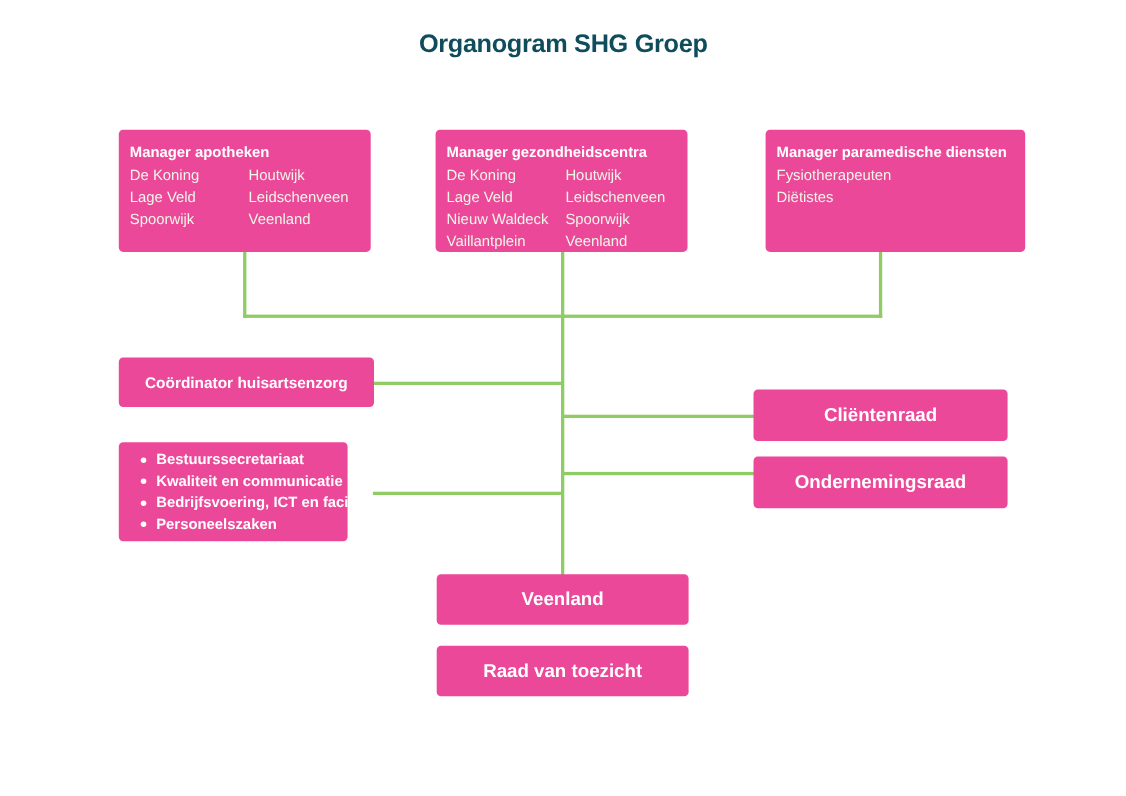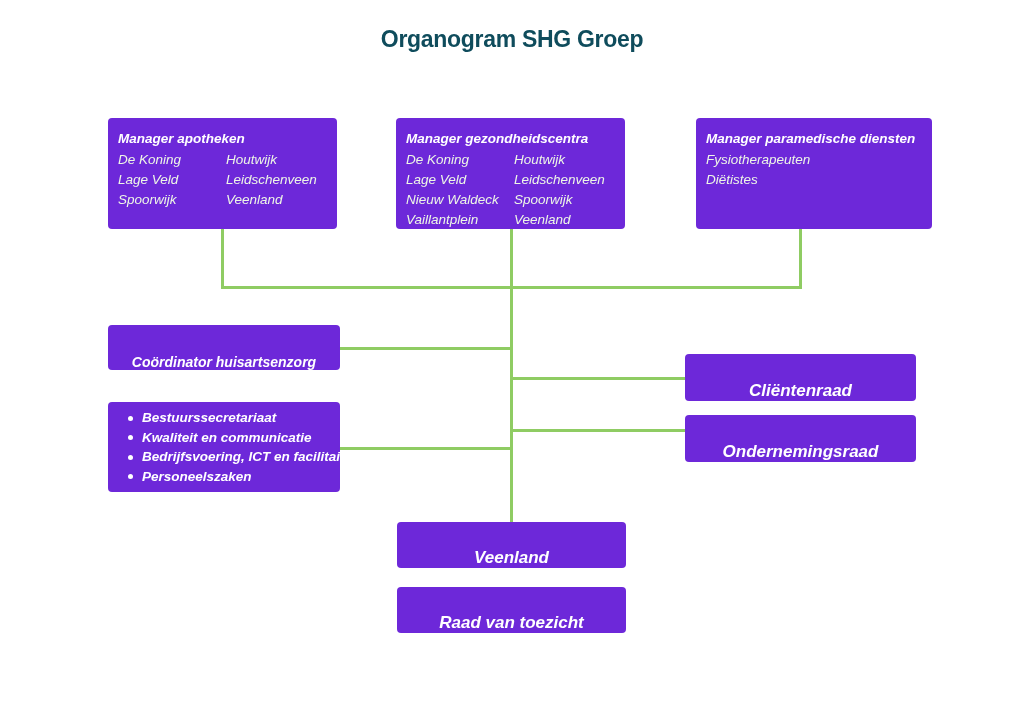--- a/index.html
+++ b/index.html
@@ -29,30 +29,29 @@
     text-align: center;
     font-size: 23px;
     font-weight: bold;
     letter-spacing: -0.3px;
     color: #0f4c5c;
   }
 
   
   .node {
     position: absolute;
-    background: #6d28d9;
+    background: #ec4899;
     border-radius: 4px;
     box-sizing: border-box;
     color: #ffffff;
     z-index: 3;
-    font-style: italic;
   }
   .node.centered {
     display: flex;
-    align-items: flex-end;
+    align-items: center;
     justify-content: center;
   }
 
   
   .mgr {
     padding: 11px 10px 10px 10px;
   }
   .mgr-title {
     font-size: 13.5px;
     font-weight: bold;
@@ -202,21 +201,21 @@
     <div class="mgr-rows">
       <div class="mgr-single">Fysiotherapeuten</div>
       <div class="mgr-single">Diëtistes</div>
     </div>
   </div>
 
   <div class="node centered" style="left:108px; top:325px; width:232px; height:45px;">
     <span class="node-label label-sm">Coördinator huisartsenzorg</span>
   </div>
 
-  <div class="node" style="left:108px; top:402px; width:232px; height:90px;">
+  <div class="node" style="left:108px; top:402px; width:208px; height:90px;">
     <div class="bullets-wrap">
       <ul class="bullets">
         <li>Bestuurssecretariaat</li>
         <li>Kwaliteit en communicatie</li>
         <li>Bedrijfsvoering, ICT en facilitair</li>
         <li>Personeelszaken</li>
       </ul>
     </div>
   </div>
 

